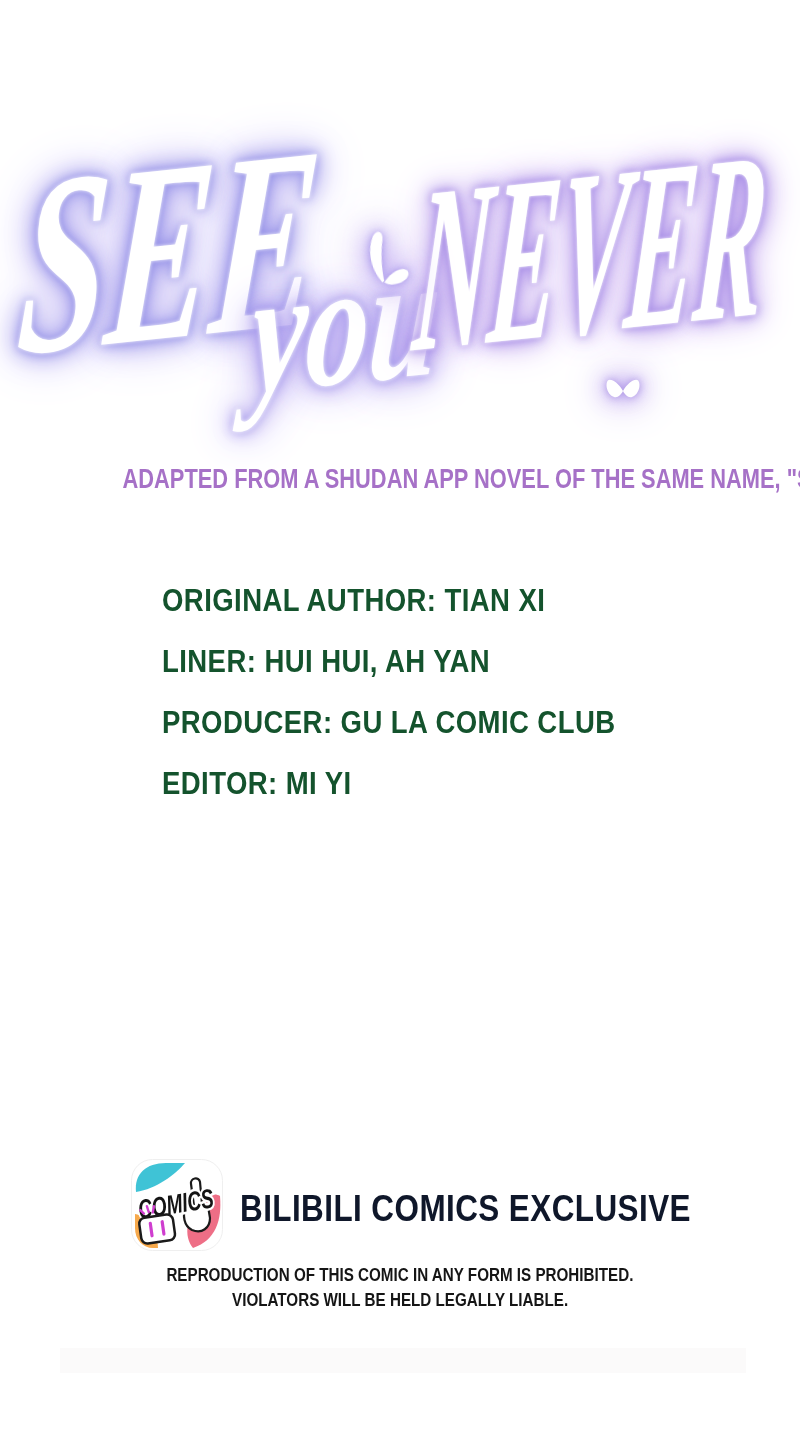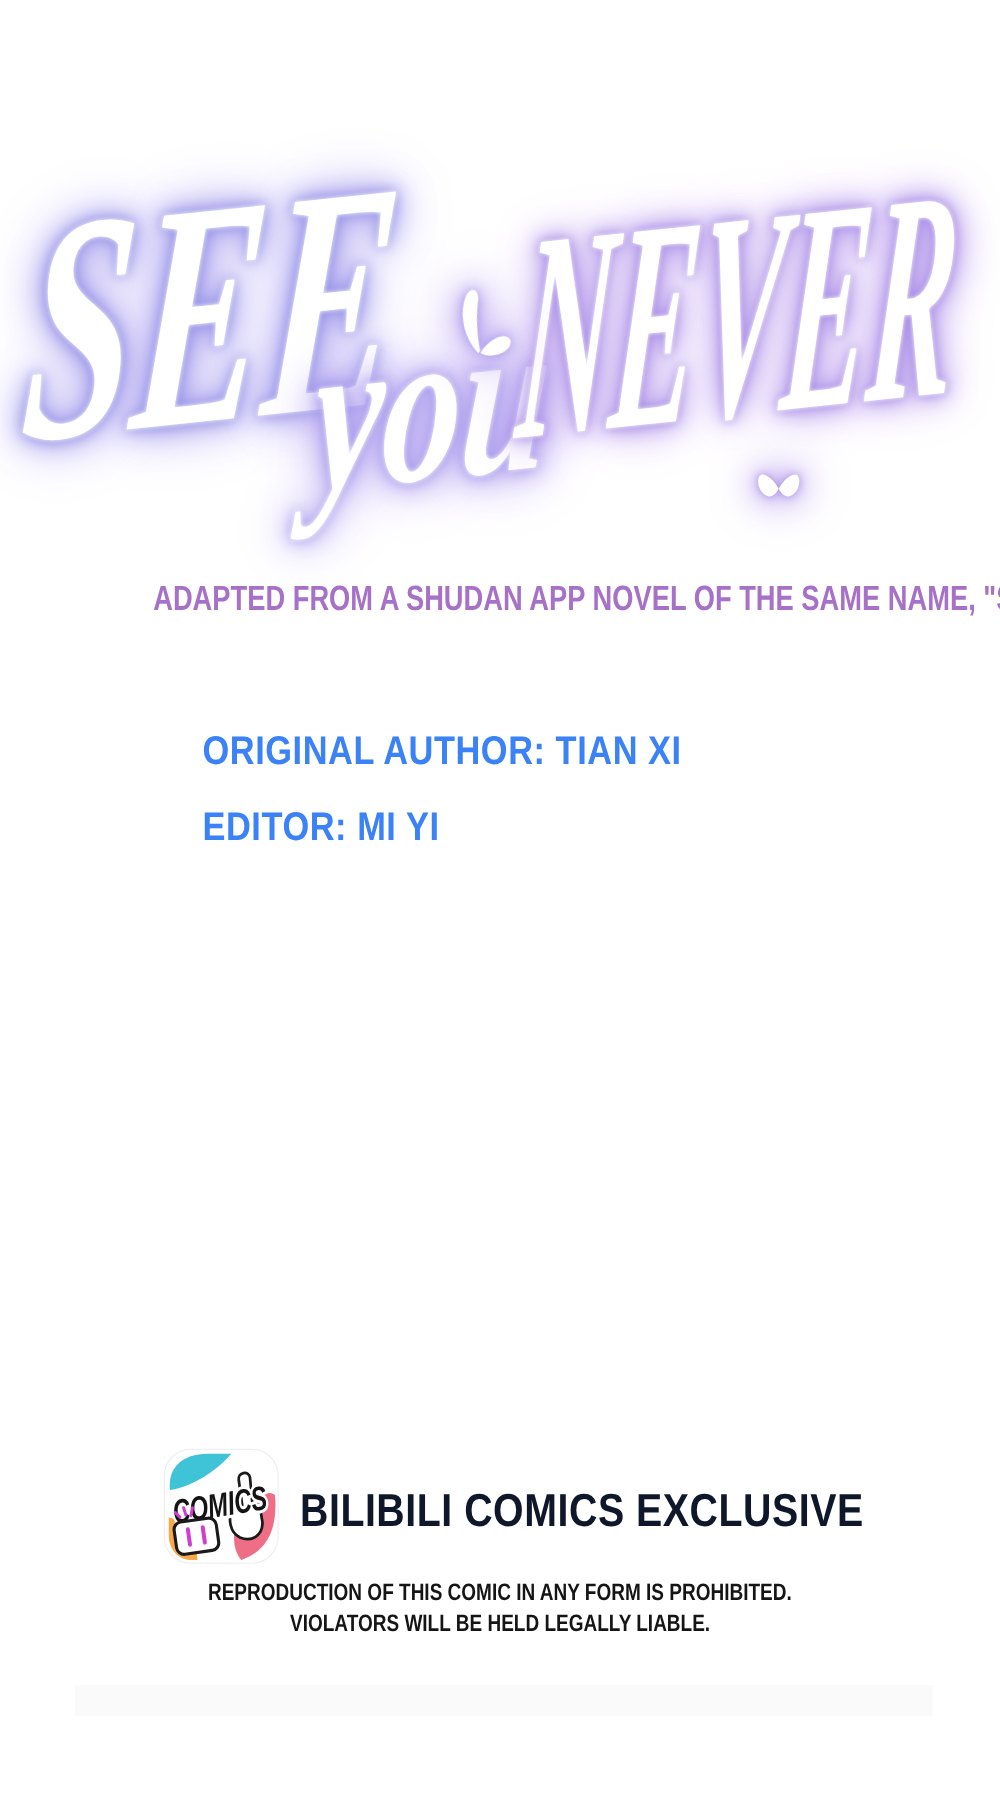--- a/index.html
+++ b/index.html
@@ -78,21 +78,21 @@
     text-align:center;
     font-weight:700; font-size:28px; line-height:1.1;
     color:#a671c7;
     letter-spacing:0px;
   }
 
   
   .credits { position:absolute; left:162px; top:584px; }
   .credit-line {
     font-weight:700; font-size:32px; line-height:32px;
-    color:#3b82f6;
+    color:#14532d;
     margin-bottom:29px;
     letter-spacing:0.5px;
   }
 
   
   .publisher-logo { position:absolute; left:130px; top:1158px; width:94px; height:94px; }
   .publisher-label {
     position:absolute; left:240px; top:1190px;
     font-weight:700; font-size:37px; line-height:1;
     color:#0f172a; letter-spacing:0.5px;
@@ -133,20 +133,22 @@
       <path d="M20,13 C25,4 33,-1 36,2 C39,6 37,16 30,19 C26,21 22,17 20,13 Z" fill="#ffffff"></path>
     </svg>
   </div>
 
   <div class="subtitle">
     <span class="cond-c">ADAPTED FROM A SHUDAN APP NOVEL OF THE SAME NAME, "SEE YOU NEVER".</span>
   </div>
 
   <div class="credits">
     <div class="credit-line"><span class="cond">ORIGINAL AUTHOR: TIAN XI</span></div>
+    <div class="credit-line"><span class="cond">LINER: HUI HUI, AH YAN</span></div>
+    <div class="credit-line"><span class="cond">PRODUCER: GU LA COMIC CLUB</span></div>
     <div class="credit-line"><span class="cond">EDITOR: MI YI</span></div>
   </div>
 
   <svg class="publisher-logo" viewBox="0 0 94 94" aria-hidden="true">
     <rect x="1.5" y="1.5" width="91" height="91" rx="21" fill="#ffffff" stroke="#efefef" stroke-width="1"></rect>
     <path d="M6,34 C4,16 16,5 36,5 L55,5 C46,16 26,31 6,34 Z" fill="#3fc3d6"></path>
     <path d="M5,56 C18,58 27,68 28,90 L23,90 C13,90 5,82 5,70 Z" fill="#f7a94b"></path>
     <path d="M90,38 C92,62 86,82 63,90 C53,78 57,58 68,46 C76,38 84,34 90,38 Z" fill="#ee6e86"></path>
     <g>
       <path d="M56,46 C52,58 54,68 62,72 C72,76 80,70 80,60 L78,48 C74,42 62,40 56,46 Z" fill="#ffffff" stroke="#1a1a1a" stroke-width="2.2"></path>

